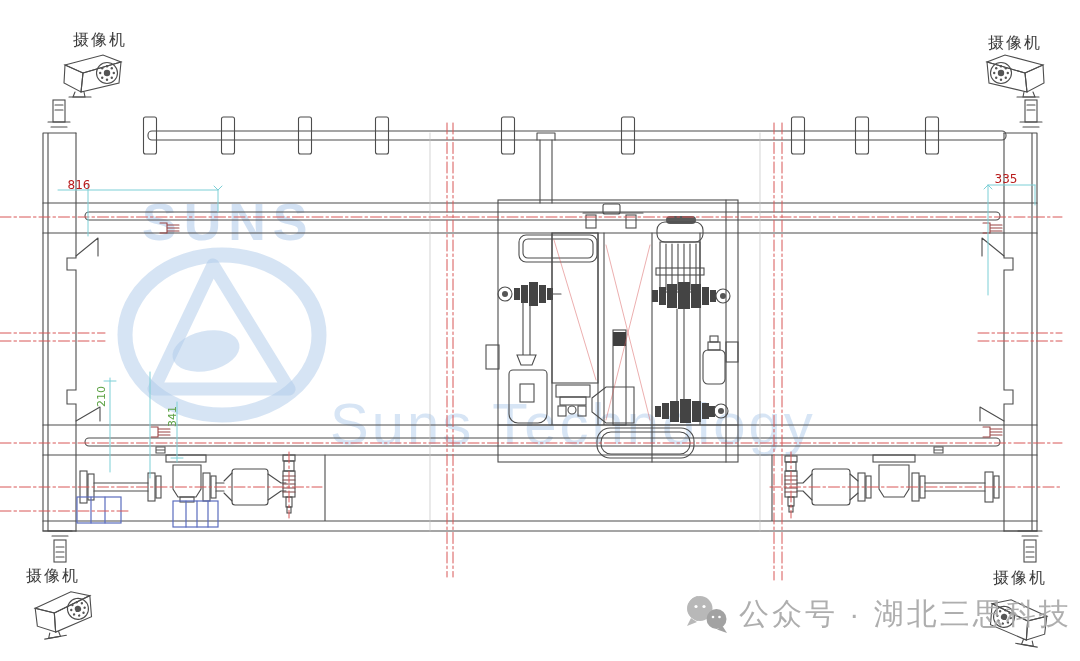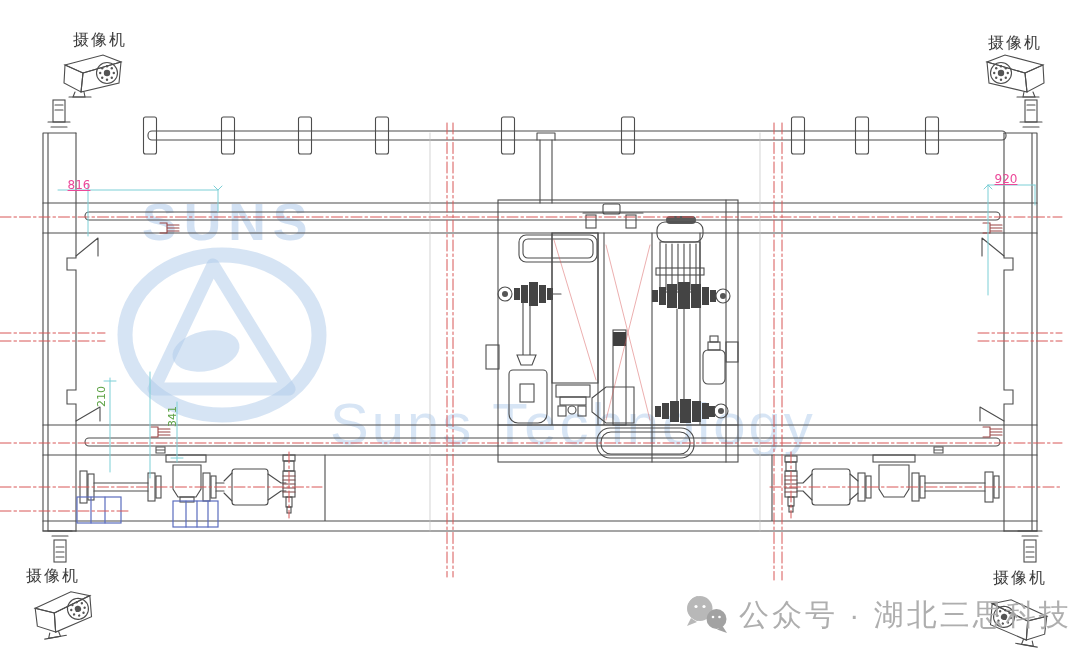--- a/index.html
+++ b/index.html
@@ -11,25 +11,25 @@
   .wm-acronym{left:142px;top:192px;font-size:52px;font-weight:700;letter-spacing:7px;}
   .wm-cn{left:304px;top:242px;font-size:92px;font-weight:700;letter-spacing:24px;color:rgba(173,201,233,0.5);}
   .wm-en{left:330px;top:390px;font-size:58px;font-weight:400;letter-spacing:3px;color:rgba(183,208,237,0.55);}
   .wm-logo{position:absolute;left:112px;top:243px;}
   
   svg.draw{position:absolute;left:0;top:0;}
   
   .cam-label{position:absolute;font-family:"Liberation Serif","DejaVu Serif",serif;font-size:16px;
              color:#3c3c3c;letter-spacing:2px;font-weight:400;}
   .dim{position:absolute;font-size:12px;text-align:center;font-family:"DejaVu Sans",sans-serif;}
-  .dim-teal{color:#ec4899;text-decoration:underline;}
+  .dim-teal{color:#b91c1c;}
   .dim-green{color:#5ca244;font-size:11px;}
   .rot{transform:rotate(-90deg);transform-origin:center center;}
   
-  .footer-wm{position:absolute;left:684px;top:594px;display:flex;align-items:center;gap:9px;
+  .footer-wm{position:absolute;left:684px;top:594px;display:flex;gap:9px;
              color:#a8a8a8;font-size:30px;letter-spacing:3px;opacity:.92;}
 </style>
 </head>
 <body>
 
 <div class="canvas">
 
   <div class="layer">
     <div class="wm wm-acronym">SUNS</div>
     <svg class="wm-logo" width="230" height="192">
@@ -292,21 +292,21 @@
     <use href="#cctv" transform="translate(30,596) rotate(-10)"></use>
     <use href="#cctv" transform="translate(1052,604) scale(-1,1) rotate(-10)"></use>
   </svg>
 
   <div class="cam-label" style="left:73px;top:30px;">摄像机</div>
   <div class="cam-label" style="left:988px;top:33px;">摄像机</div>
   <div class="cam-label" style="left:26px;top:566px;">摄像机</div>
   <div class="cam-label" style="left:993px;top:568px;">摄像机</div>
 
   <div class="dim dim-teal" style="left:58px;top:178px;width:42px;">816</div>
-  <div class="dim dim-teal" style="left:985px;top:172px;width:42px;">920</div>
+  <div class="dim dim-teal" style="left:985px;top:172px;width:42px;">335</div>
   <div class="dim dim-green rot" style="left:86px;top:390px;width:30px;">210</div>
   <div class="dim dim-green rot" style="left:158px;top:410px;width:28px;">341</div>
 
   <div class="footer-wm">
     <svg width="46" height="42" viewBox="0 0 46 42">
       <g stroke="none">
         <path fill="#b3b3b3" d="M16,2 a13,12.5 0 1 0 0.1,25 l-6,0 a13,12.5 0 0 0 -0.1,-25 Z"></path>
         <circle fill="#b3b3b3" cx="16" cy="14.5" r="12.5"></circle>
         <path fill="#b3b3b3" d="M7,24 l-4,8 l10,-4 Z"></path>
         <circle fill="#9b9b9b" cx="32.5" cy="25" r="10"></circle>

